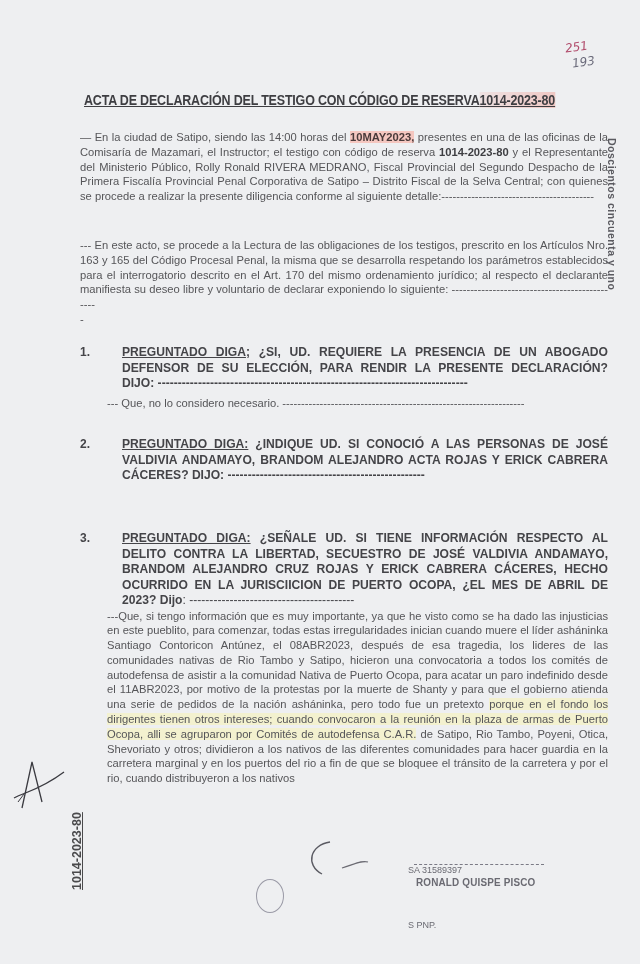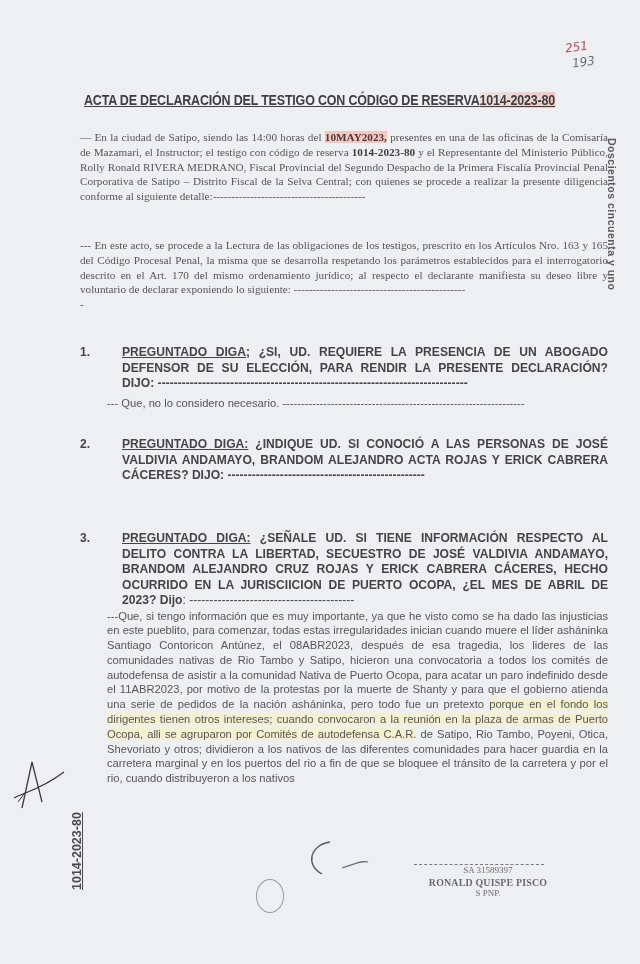--- a/index.html
+++ b/index.html
@@ -22,21 +22,20 @@
     font-size: 14.5px; letter-spacing: -0.2px; color: #3e3e42;
     text-decoration: underline; white-space: nowrap;
     transform: scaleX(0.86); transform-origin: left top;
   }
   .title .code { background: linear-gradient(90deg, rgba(240,150,140,0.15), rgba(240,160,150,0.5)); }
 
   .para {
     position: absolute; left: 80px; width: 528px;
     font-size: 11.2px; line-height: 14.8px; text-align: justify;
     color: #555558;
-    font-family: Liberation Serif, serif;
   }
   .para .hl-date { background: #f5c7c0; color: #4a3a3a; font-weight: bold; }
   .para b { color: #3e3e42; }
 
   .q {
     position: absolute; left: 80px; width: 528px;
   }
   .q-num {
     position: absolute; left: 0; top: 0; font-size: 12px; font-weight: bold; color: #444448;
   }
@@ -74,25 +73,25 @@
   .stamp-left .seal {
     position: absolute; left: 6px; top: 4px; width: 26px; height: 32px;
     border: 1.5px solid #9a9aa6; border-radius: 50%;
   }
   .stamp-left .lines {
     position: absolute; left: 30px; top: 0; width: 130px;
     font-size: 7px; line-height: 8px; color: #a8a8b4; text-align: center;
   }
   .stamp-left .dots { border-top: 1px dotted #8888a0; margin: 0 4px 1px 4px; }
 
-  .stamp-right { position: absolute; left: 408px; top: 864px; width: 160px; text-align: center; color: #6a6a72; font-family: Liberation Serif, serif; }
+  .stamp-right { position: absolute; left: 408px; top: 864px; width: 160px; text-align: left; color: #6a6a72; }
   .stamp-right .rule { border-top: 1px dashed #7a7a85; width: 130px; margin-left: 6px; }
   .stamp-right .num { font-size: 9px; line-height: 11px; }
   .stamp-right .name { font-size: 11px; font-weight: bold; line-height: 12px; letter-spacing: 0.2px; transform: scaleX(0.9); }
-  .stamp-right .rank { font-size: 9px; line-height: 11px; }
+  .stamp-right .rank { font-size: 9px; line-height: 11px; margin-top: 32px; }
 
   .sig-curve { position: absolute; left: 300px; top: 840px; }
 </style>
 </head>
 <body>
 
 <div class="page">
 
   <div class="folio folio-a">251</div>
   <div class="folio folio-b">193</div>

